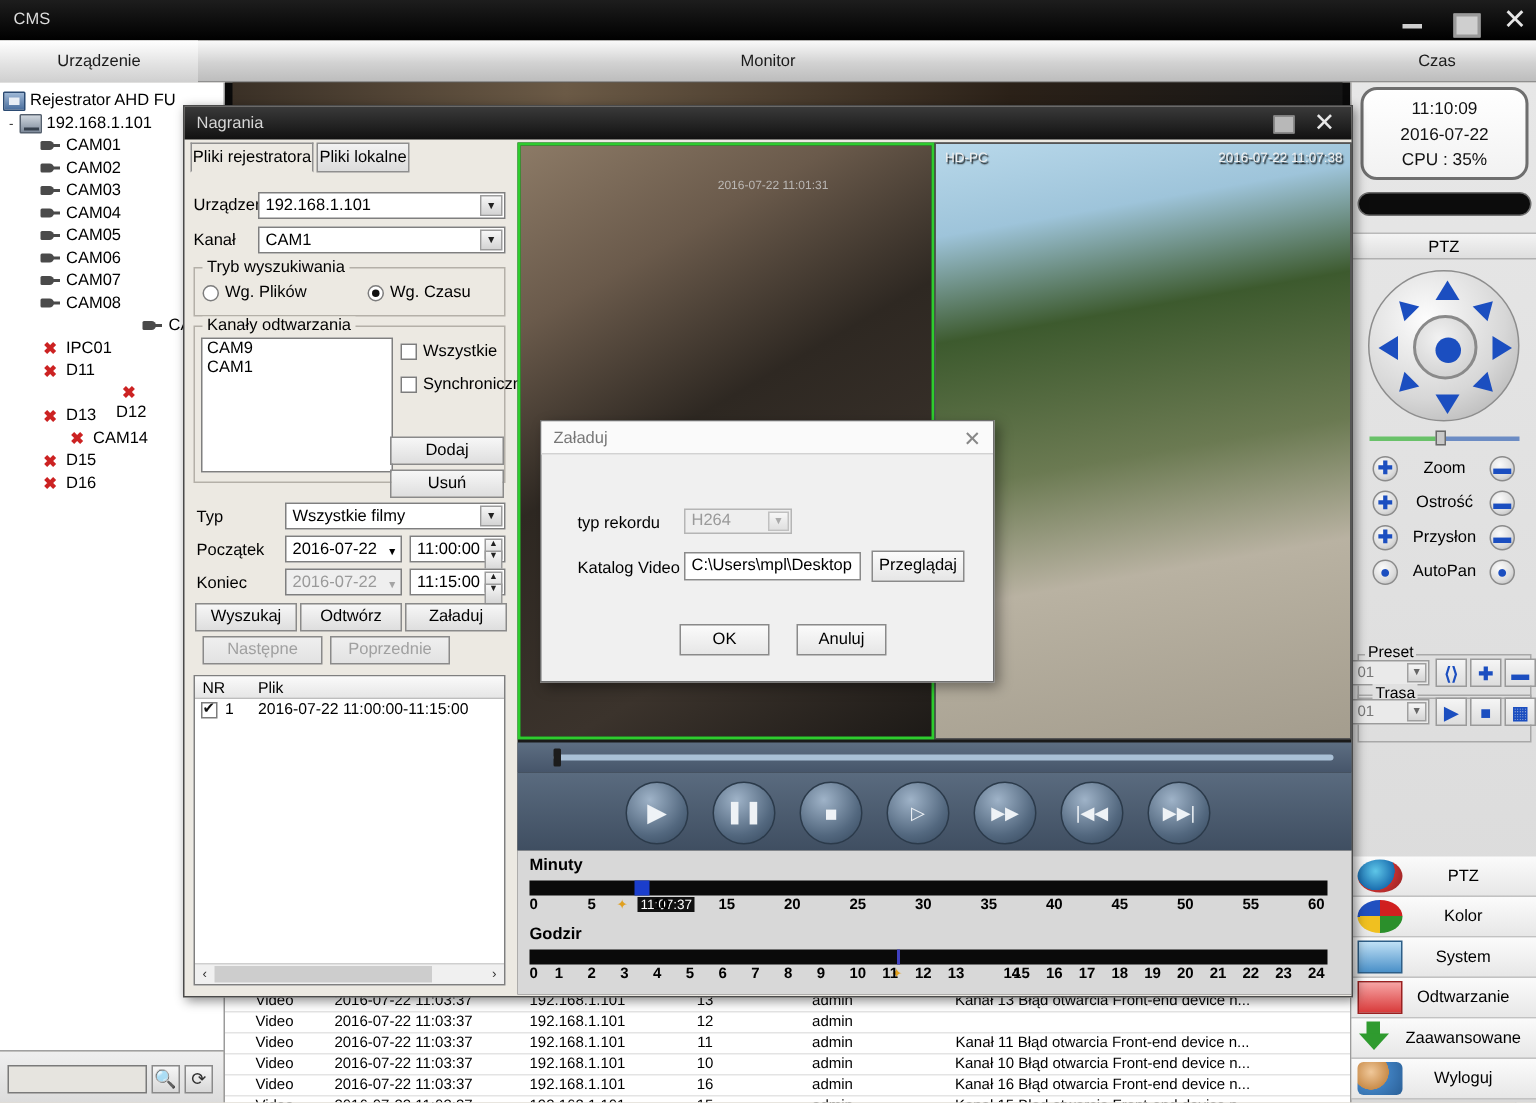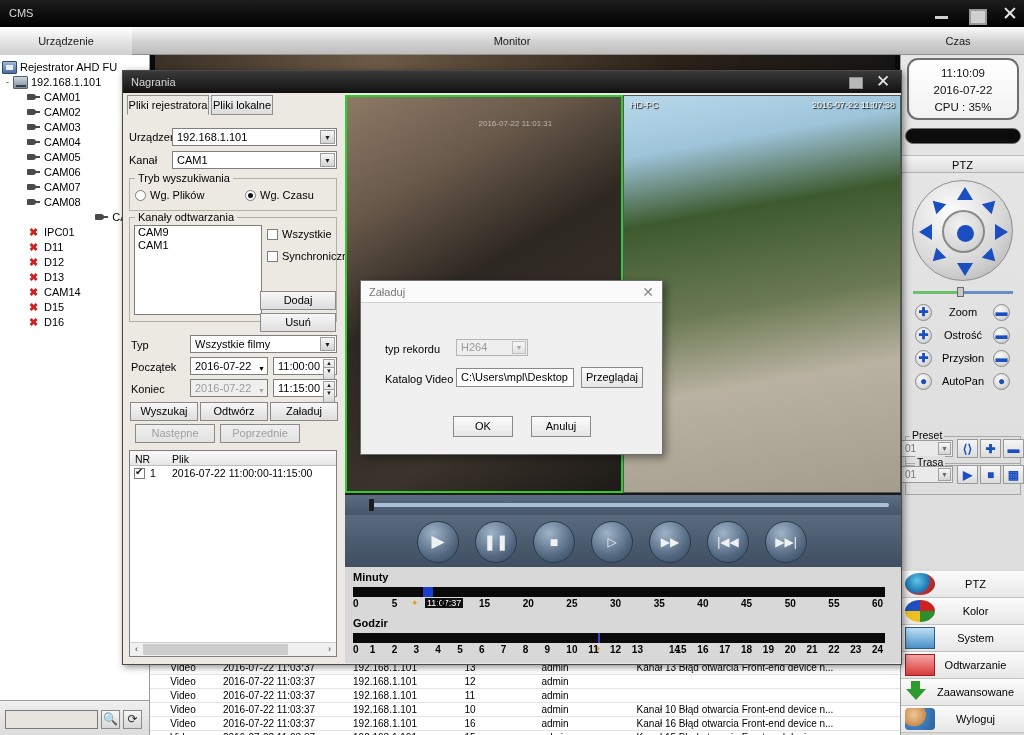--- a/index.html
+++ b/index.html
@@ -354,29 +354,29 @@
           <span>CAM09</span>
         </div>
         <div class="treerow" style="padding-left: 26px;">
           <span class="ico off"></span>
           <span>IPC01</span>
         </div>
         <div class="treerow" style="padding-left: 26px;">
           <span class="ico off"></span>
           <span>D11</span>
         </div>
-        <div class="treerow" style="padding-left: 26px;">
+        <div class="treerow" style="padding-left: 26px; flex-direction: column;">
           <span class="ico off"></span>
           <span>D12</span>
         </div>
         <div class="treerow" style="padding-left: 26px;">
           <span class="ico off"></span>
           <span>D13</span>
         </div>
-        <div class="treerow" style="padding-left: 26px; text-align: right;">
+        <div class="treerow" style="padding-left: 44px; text-align: right;">
           <span class="ico off"></span>
           <span>CAM14</span>
         </div>
         <div class="treerow" style="padding-left: 26px;">
           <span class="ico off"></span>
           <span>D15</span>
         </div>
         <div class="treerow" style="padding-left: 26px;">
           <span class="ico off"></span>
           <span>D16</span>
@@ -410,20 +410,21 @@
       <div class="lc3">192.168.1.101</div>
       <div class="lc4">12</div>
       <div class="lc5">admin</div>
     </div>
     <div class="lrow">
       <div class="lc1">Video</div>
       <div class="lc2">2016-07-22 11:03:37</div>
       <div class="lc3">192.168.1.101</div>
       <div class="lc4">11</div>
       <div class="lc5">admin</div>
+      <div class="lc6">Kanał 11 Błąd otwarcia Front-end device n...</div>
     </div>
     <div class="lrow">
       <div class="lc1">Video</div>
       <div class="lc2">2016-07-22 11:03:37</div>
       <div class="lc3">192.168.1.101</div>
       <div class="lc4">10</div>
       <div class="lc5">admin</div>
       <div class="lc6">Kanał 10 Błąd otwarcia Front-end device n...</div>
     </div>
     <div class="lrow">

